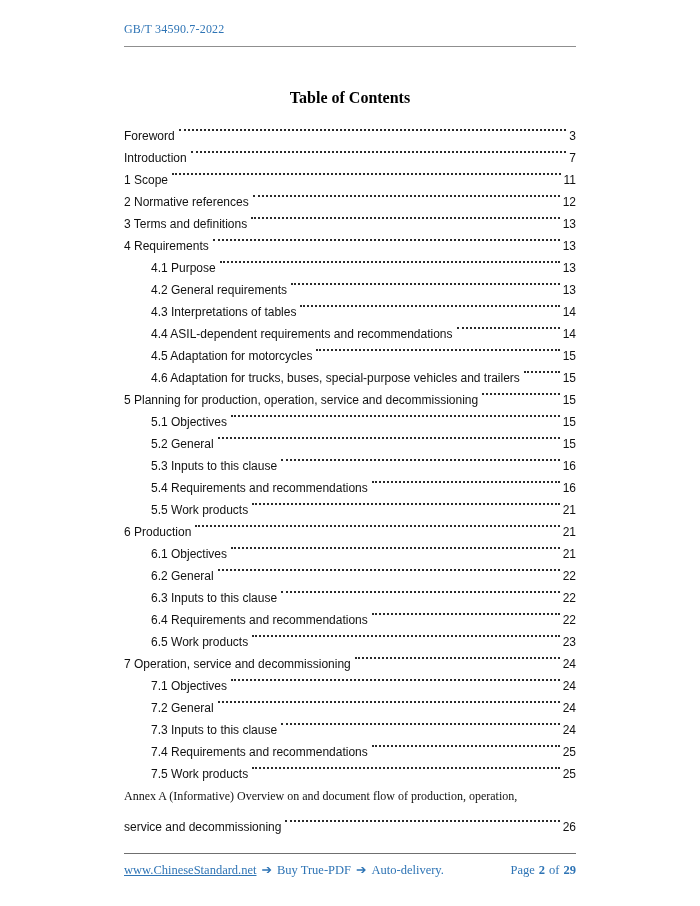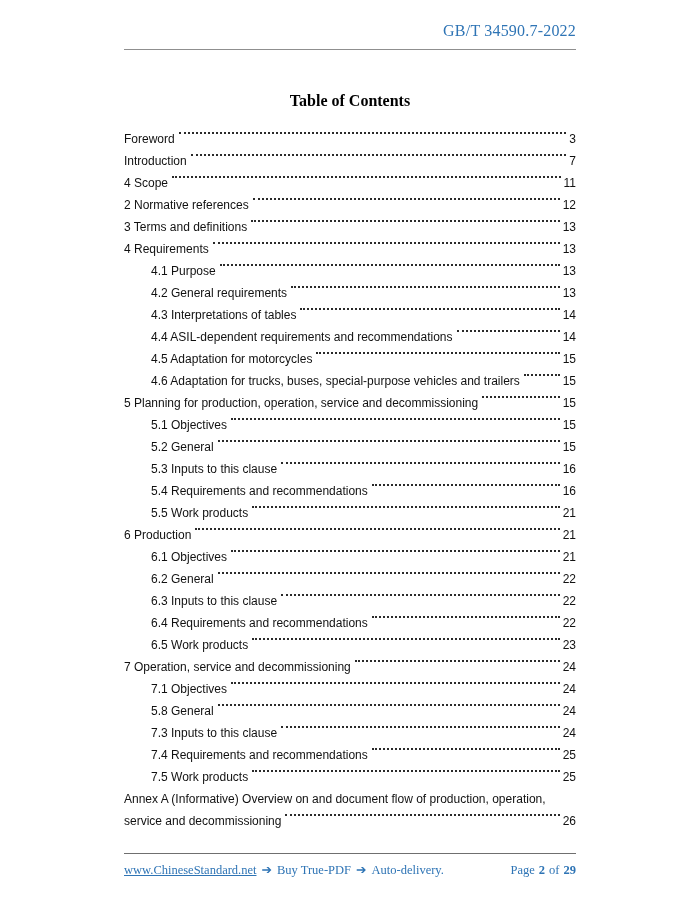--- a/index.html
+++ b/index.html
@@ -8,22 +8,22 @@
     width: 700px; height: 906px;
     background: #ffffff;
     font-family: "Liberation Serif", serif;
     position: relative;
     overflow: hidden;
     color: #000;
   }
   .page { position: absolute; inset: 0; padding: 22px 124px 0 124px; }
 
   .doc-number {
-    text-align: right;
-    font-size: 16px;
+    text-align: left;
+    font-size: 12px;
     color: var(--accent, #2e74b5);
     letter-spacing: 0.2px;
   }
   .header-rule {
     border: none;
     border-top: 1px solid #8f8f8f;
     margin: 9px 0 0 0;
   }
   .title {
     text-align: center;
@@ -36,21 +36,21 @@
   .toc {
     font-family: "Liberation Sans", sans-serif;
     font-size: 12px;
     color: #111;
   }
   .toc-entry { margin-bottom: 8px; }
   .toc-entry.level0 { margin-top: 2px; }
   .toc-entry.level1 { padding-left: 27px; }
   .toc-row { display: flex; align-items: flex-start; }
   .toc-label { white-space: nowrap; }
-  .toc-line1 { white-space: nowrap; margin-bottom: 8px; }
+  .toc-line1 { white-space: nowrap; margin-bottom: 16px; font-family: Liberation Serif, serif; }
   .toc-leader {
     flex: 1 1 auto;
     min-width: 6px;
     border-bottom: 2px dotted #2a2a2a;
     margin: 0 3px 2.5px 4px;
   }
   .toc-page { white-space: nowrap; }
 
   .footer {
     position: absolute;
@@ -93,21 +93,21 @@
       </div>
       <div class="toc-entry level0">
         <div class="toc-row">
           <span class="toc-label">Introduction</span>
           <span class="toc-leader"></span>
           <span class="toc-page">7</span>
         </div>
       </div>
       <div class="toc-entry level0">
         <div class="toc-row">
-          <span class="toc-label">4 Scope</span>
+          <span class="toc-label">1 Scope</span>
           <span class="toc-leader"></span>
           <span class="toc-page">11</span>
         </div>
       </div>
       <div class="toc-entry level0">
         <div class="toc-row">
           <span class="toc-label">2 Normative references</span>
           <span class="toc-leader"></span>
           <span class="toc-page">12</span>
         </div>
@@ -261,21 +261,21 @@
       </div>
       <div class="toc-entry level1">
         <div class="toc-row">
           <span class="toc-label">7.1 Objectives</span>
           <span class="toc-leader"></span>
           <span class="toc-page">24</span>
         </div>
       </div>
       <div class="toc-entry level1">
         <div class="toc-row">
-          <span class="toc-label">5.8 General</span>
+          <span class="toc-label">7.2 General</span>
           <span class="toc-leader"></span>
           <span class="toc-page">24</span>
         </div>
       </div>
       <div class="toc-entry level1">
         <div class="toc-row">
           <span class="toc-label">7.3 Inputs to this clause</span>
           <span class="toc-leader"></span>
           <span class="toc-page">24</span>
         </div>

